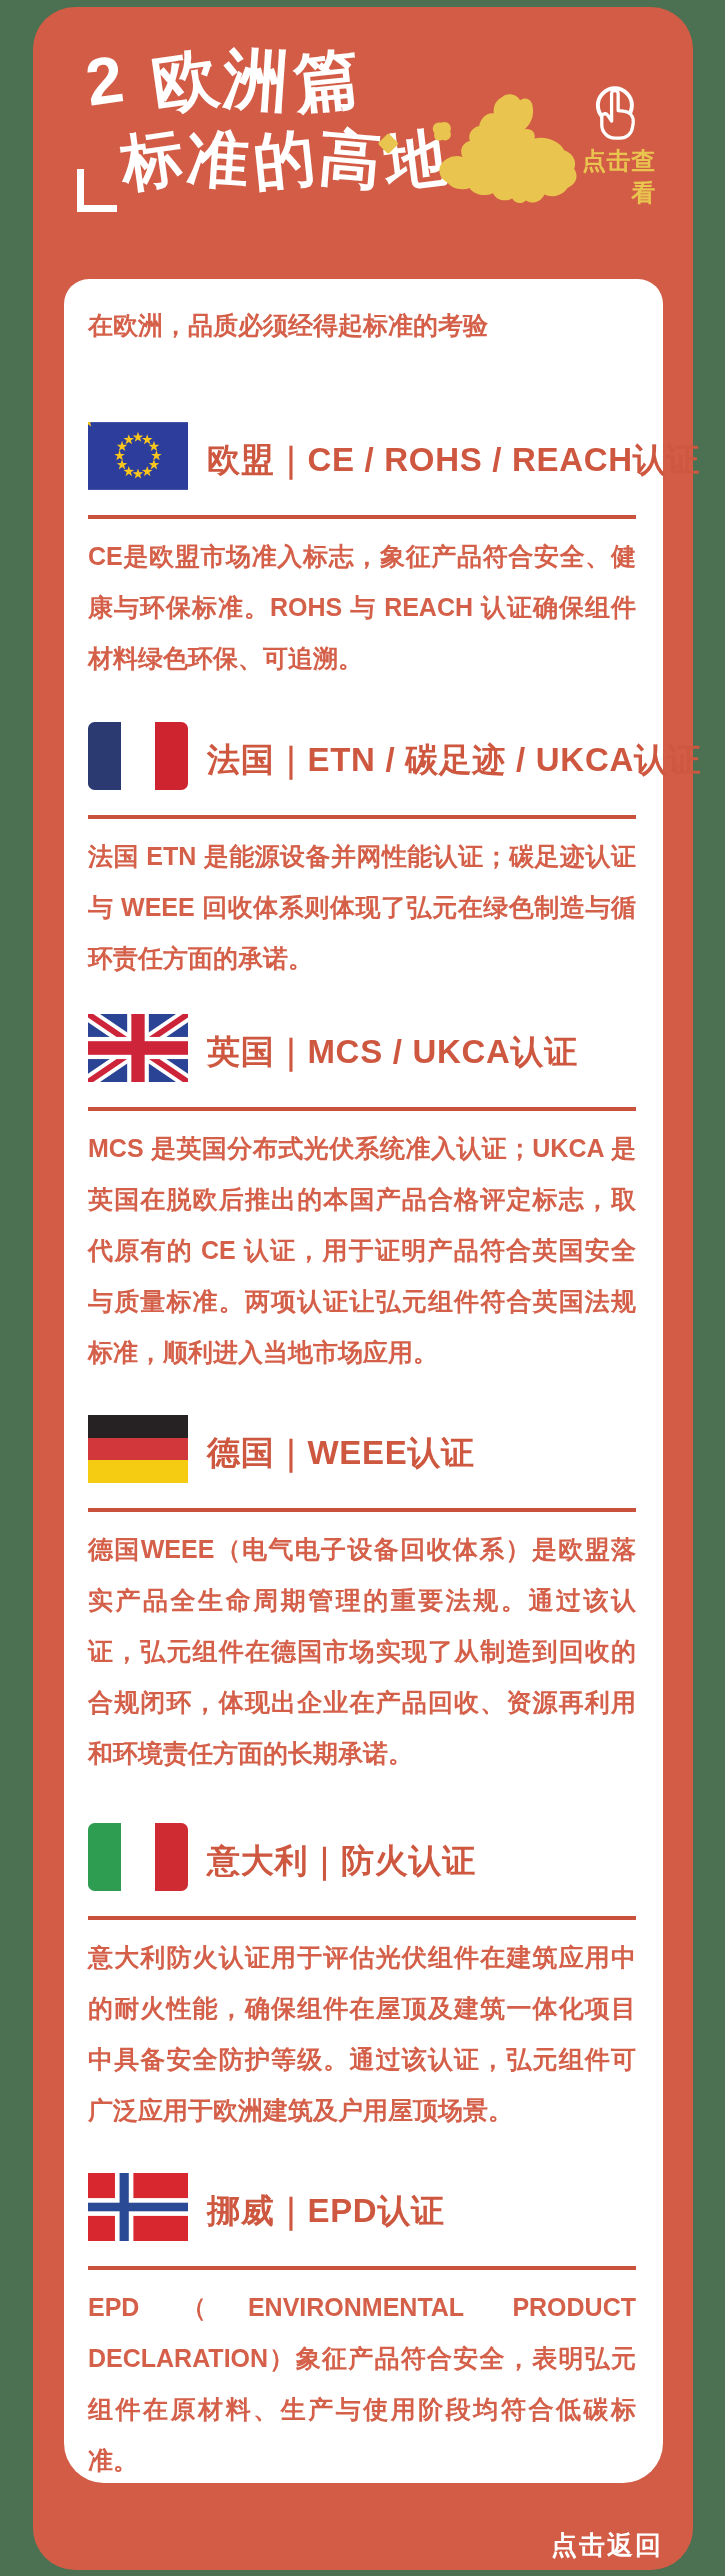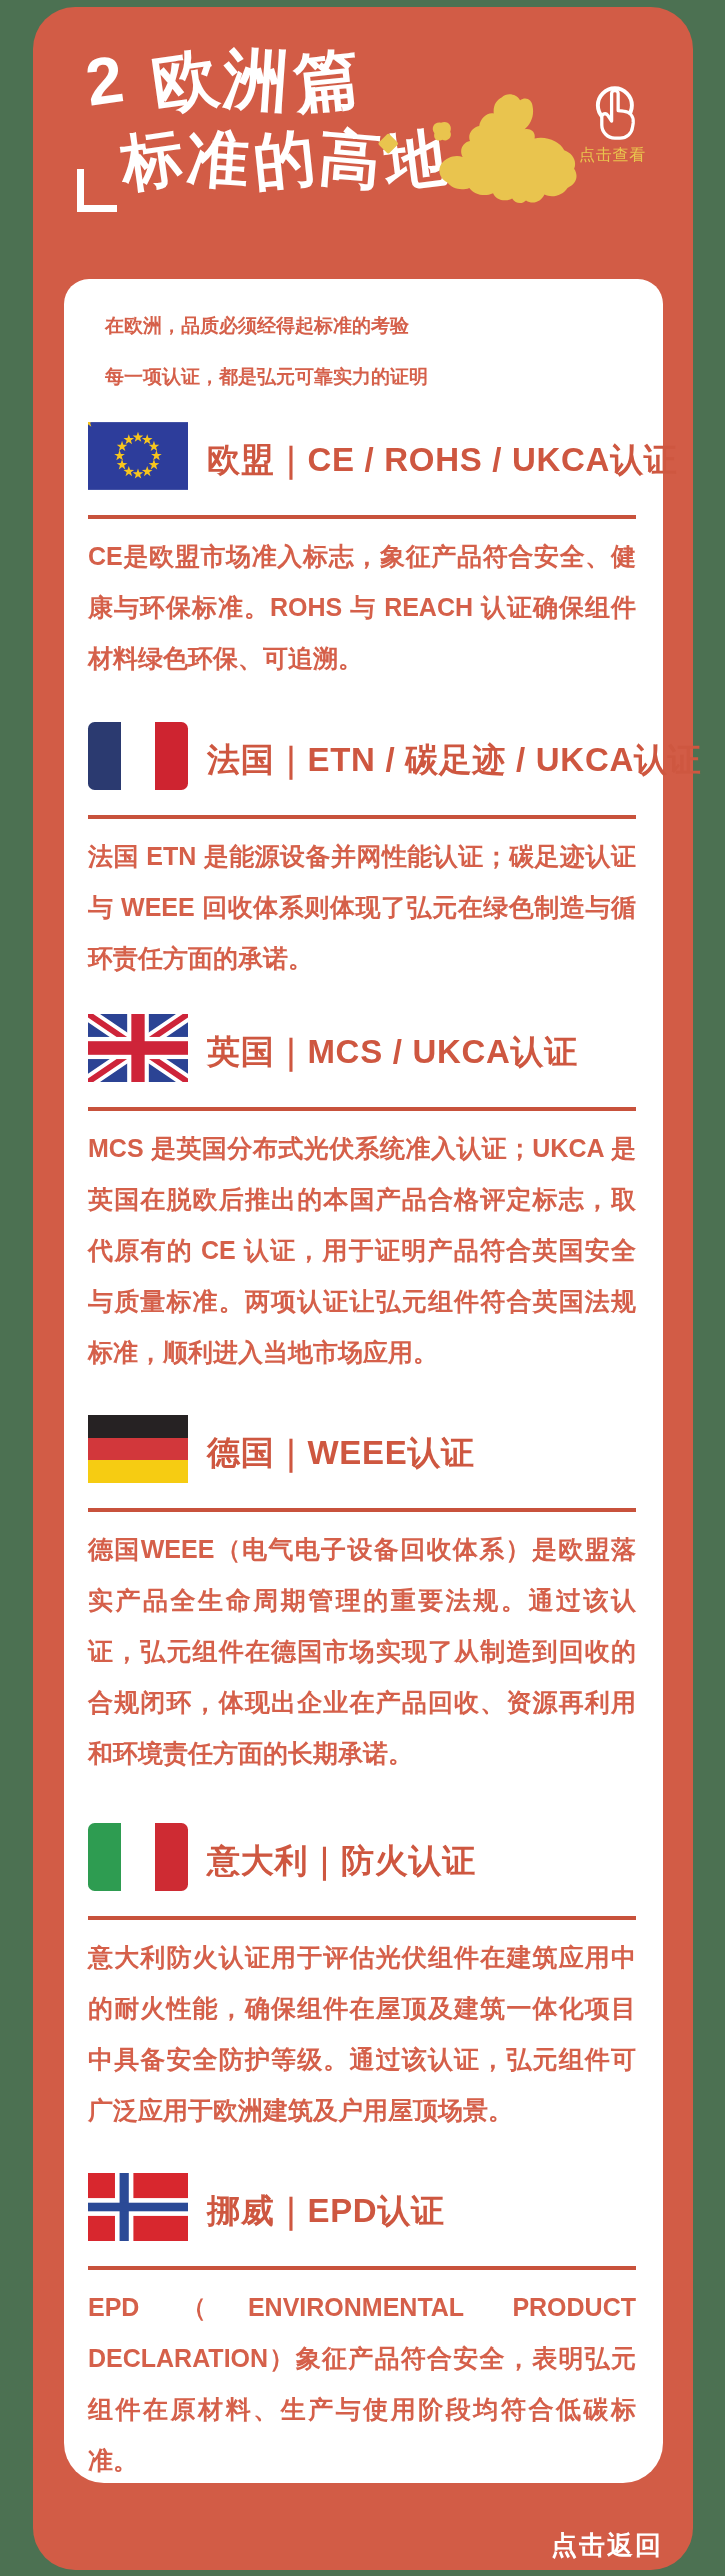--- a/index.html
+++ b/index.html
@@ -12,27 +12,27 @@
            font-size:66px;line-height:66px;letter-spacing:5.3px;white-space:nowrap;}
   .subtitle{position:absolute;left:121px;top:127px;color:#fff;font-weight:800;
             font-size:62px;line-height:66px;letter-spacing:4px;white-space:nowrap;}
   .tilt-char{display:inline-block;}
   .l-bracket{position:absolute;left:77px;top:169px;width:33px;height:36px;
              border-left:7.2px solid #fff;border-bottom:7.2px solid #fff;}
   .map-svg{position:absolute;left:425px;top:91px;width:173px;height:116px;}
   .diamond{position:absolute;left:381px;top:136px;width:14.5px;height:14.5px;
            background:#E9C44E;transform:rotate(45deg);border-radius:2px;}
   .tap-icon{position:absolute;left:590px;top:84px;width:55px;height:61px;cursor:pointer;}
-  .click-view{position:absolute;left:569px;top:145px;width:87px;text-align:center;
-              color:#E9C44E;font-weight:400;font-size:16px;letter-spacing:0.7px;cursor:pointer;}
+  .click-view{position:absolute;left:569px;top:145px;width:87px;text-align:right;
+              color:#E9C44E;font-weight:700;font-size:24px;letter-spacing:0.7px;cursor:pointer;}
   
   .card{position:absolute;left:64px;top:279px;width:599px;height:2204px;background:#fff;
         border-radius:25px 25px 40px 40px;}
   .intro{position:absolute;left:88px;top:300px;width:548px;color:#D5604A;
-         font-weight:700;font-size:19px;line-height:51px;margin-left:17px;}
+         font-weight:700;font-size:25px;line-height:51px;}
   .section{position:absolute;left:88px;width:548px;}
   .flag{position:absolute;left:0;top:0;width:100px;height:68px;overflow:hidden;}
   .flag svg{display:block;width:100px;height:68px;}
   .flag.rounded{border-radius:6.6px;}
   .sec-title{position:absolute;left:119px;top:4px;height:68px;display:flex;align-items:center;
              font-size:33px;font-weight:700;color:#CE5740;letter-spacing:0.7px;white-space:nowrap;}
   .divider{position:absolute;left:0;top:93px;width:548px;height:4px;background:#C8523C;}
   .body-text{position:absolute;left:0;top:109px;width:548px;font-size:25px;line-height:51px;
              color:#D5604A;text-align:justify;text-justify:inter-ideograph;font-weight:bold;}
   .back-label{position:absolute;right:63px;top:2512px;color:#fff;font-weight:800;
@@ -62,21 +62,20 @@
     <circle cx="38" cy="32" r="26" fill="none" stroke="#fff" stroke-width="6"></circle>
     <path d="M33,14 c0,-6 10,-6 10,0 l0,26 8,1 c10,1 16,8 15,18 l-1,6 c-1,10 -9,17 -19,17 l-8,0
              c-11,0 -20,-9 -20,-20 l0,-12 c0,-5 6,-7 9,-3 l6,9 z" fill="#D25C46" stroke="#fff" stroke-width="5" stroke-linejoin="round"></path>
   </svg>
   <div class="click-view">点击查看</div>
 
   <div class="card"></div>
 
   <div class="intro">
     <div>在欧洲，品质必须经得起标准的考验</div>
-    <div>每一项认证，都是弘元可靠实力的证明</div>
   </div>
 
   <div class="section" style="top:422px;">
     <div class="flag">
       <svg viewBox="0 0 152 103">
         <rect width="152" height="103" fill="#2D3D9B"></rect>
         <g fill="#F7C51E">
           <path id="eu-star" d="M0,-8.5 L1.98,-2.73 L8.08,-2.63 L3.2,1.04 L5,6.88 L0,3.4 L-5,6.88 L-3.2,1.04 L-8.08,-2.63 L-1.98,-2.73 Z"></path>
           <use href="#eu-star" transform="translate(76,51) rotate(30) translate(0,-28) rotate(-30)"></use>
           <use href="#eu-star" transform="translate(76,51) rotate(60) translate(0,-28) rotate(-60)"></use>
@@ -86,21 +85,21 @@
           <use href="#eu-star" transform="translate(76,51) rotate(180) translate(0,-28) rotate(-180)"></use>
           <use href="#eu-star" transform="translate(76,51) rotate(210) translate(0,-28) rotate(-210)"></use>
           <use href="#eu-star" transform="translate(76,51) rotate(240) translate(0,-28) rotate(-240)"></use>
           <use href="#eu-star" transform="translate(76,51) rotate(270) translate(0,-28) rotate(-270)"></use>
           <use href="#eu-star" transform="translate(76,51) rotate(300) translate(0,-28) rotate(-300)"></use>
           <use href="#eu-star" transform="translate(76,51) rotate(330) translate(0,-28) rotate(-330)"></use>
           <use href="#eu-star" transform="translate(76,51) translate(0,-28)"></use>
         </g>
       </svg>
     </div>
-    <div class="sec-title">欧盟｜CE / ROHS / UKCA认证</div>
+    <div class="sec-title">欧盟｜CE / ROHS / REACH认证</div>
     <div class="divider"></div>
     <div class="body-text">CE是欧盟市场准入标志，象征产品符合安全、健康与环保标准。ROHS 与 REACH 认证确保组件材料绿色环保、可追溯。</div>
   </div>
 
   <div class="section" style="top:722px;">
     <div class="flag rounded" style="background:linear-gradient(90deg,#2B3A70 0 33.4%,#ffffff 33.4% 66.7%,#CE2430 66.7% 100%);"></div>
     <div class="sec-title">法国｜ETN / 碳足迹 / UKCA认证</div>
     <div class="divider"></div>
     <div class="body-text">法国 ETN 是能源设备并网性能认证；碳足迹认证与 WEEE 回收体系则体现了弘元在绿色制造与循环责任方面的承诺。</div>
   </div>

